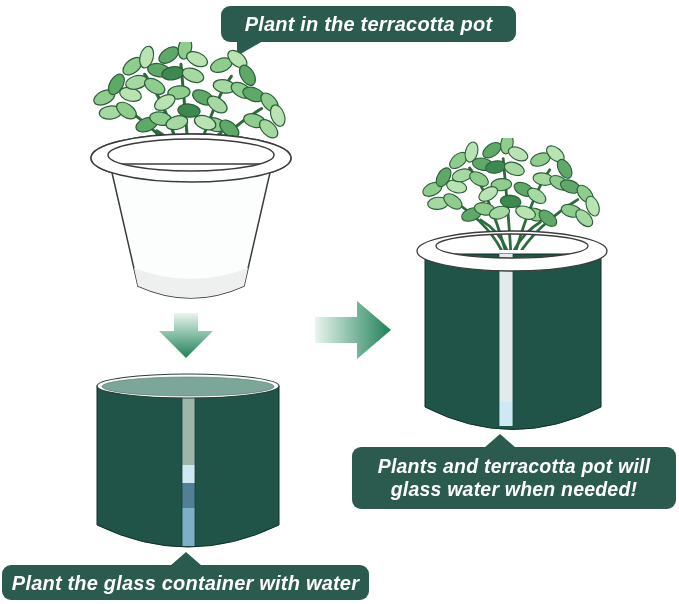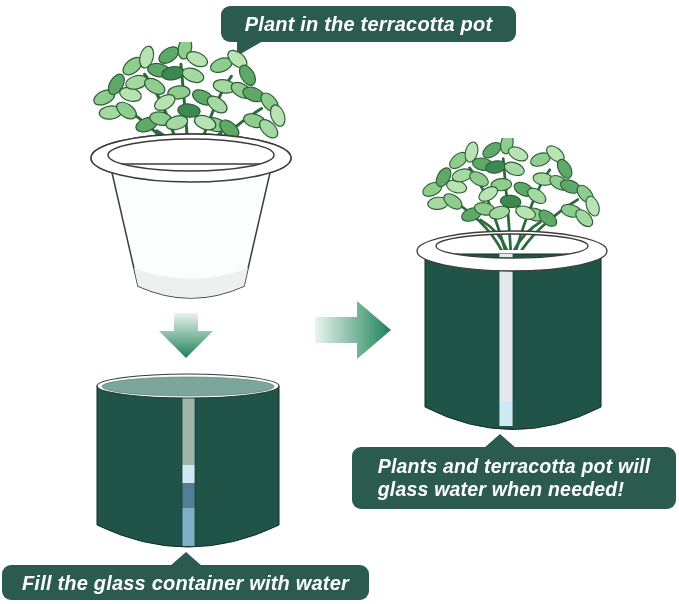--- a/index.html
+++ b/index.html
@@ -5,21 +5,21 @@
   html,body{margin:0;padding:0;background:#ffffff;}
   .canvas{
     position:relative;width:679px;height:604px;background:var(--page-bg,#fff);
     font-family:"Liberation Sans",sans-serif;overflow:hidden;
   }
   .abs{position:absolute;}
   
   .bubble{
     position:absolute;background:var(--bubble-green,#2b5b4e);color:#fff;
     font-weight:bold;font-style:italic;border-radius:9px;
-    display:flex;align-items:center;justify-content:center;text-align:left;
+    display:flex;align-items:center;justify-content:center;text-align:center;
     line-height:1.2;letter-spacing:.2px;white-space:nowrap;
   }
   .bubble .tail{position:absolute;background:var(--bubble-green,#2b5b4e);}
   .tail-down-left{left:16px;bottom:-14px;width:26px;height:15px;
     clip-path:polygon(0 0,100% 0,0 100%);}
   .tail-up{top:-13px;width:32px;height:14px;
     clip-path:polygon(50% 0,0 100%,100% 100%);}
   .bubble.multi{white-space:normal;}
   
   .stem{stroke:#2c6b3c;stroke-width:3;fill:none;stroke-linecap:round;}
@@ -112,21 +112,21 @@
     <rect x="89" y="20" width="13" height="73" style="fill:var(--indicator-gray-green,#9db5ab)"></rect>
     <rect x="89" y="93" width="13" height="18" style="fill:var(--indicator-light-blue,#cfe9f4)"></rect>
     <rect x="89" y="111" width="13" height="25" style="fill:var(--indicator-steel-blue,#527f95)"></rect>
     <rect x="89" y="136" width="13" height="38" style="fill:var(--indicator-mid-blue,#7cb0c6)"></rect>
     <path d="M89,20 V174 M102,20 V174" stroke="#163f37" stroke-width="0.8" fill="none"></path>
     <ellipse cx="95" cy="14" rx="91" ry="12" fill="#ffffff" stroke="#2a3f3a" stroke-width="1.2"></ellipse>
     <ellipse cx="95" cy="14.5" rx="86" ry="9.5" style="fill:var(--water-surface,#7da69a)" stroke="#51756b" stroke-width="0.6"></ellipse>
   </svg>
 
   <div class="bubble" style="left:2px;top:565px;width:367px;height:35px;font-size:20px;">
-    <span>Fill the glass container with water</span>
+    <span>Plant the glass container with water</span>
     <div class="tail tail-up" style="left:168px;"></div>
   </div>
 
   <svg class="abs" style="left:315px;top:297px;" width="78" height="66" viewBox="0 0 78 66">
     <defs>
       <linearGradient id="gRight" x1="0" y1="0" x2="1" y2="0">
         <stop offset="0" style="stop-color:var(--arrow-green-light,#e9f5ee)"></stop>
         <stop offset="1" style="stop-color:var(--arrow-green-dark,#1e8158)"></stop>
       </linearGradient>
     </defs>

